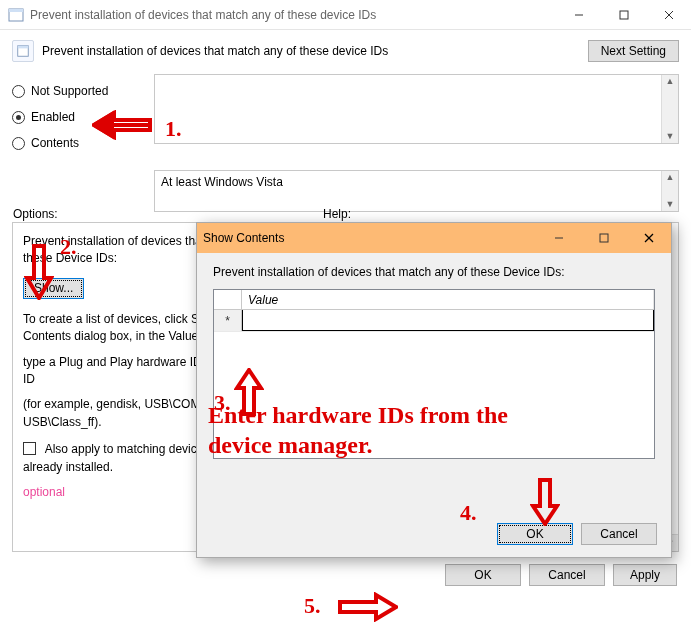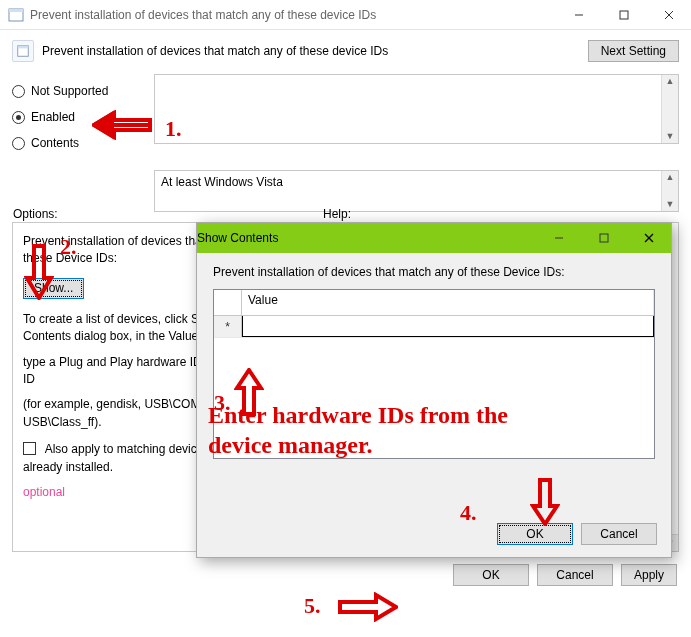--- a/index.html
+++ b/index.html
@@ -124,30 +124,30 @@
   }
 
   
   .modal{
     position:absolute;left:196px;top:222px;width:476px;height:336px;
     background:#f0f0f0;border:1px solid #aaa;
     box-shadow:4px 4px 14px rgba(0,0,0,.35);
     display:flex;flex-direction:column;
   }
   .modal-titlebar{
-    height:30px;background:#84cc16;display:flex;align-items:center;padding-left:0;
+    height:30px;background:#fdba74;display:flex;align-items:center;padding-left:6px;
   }
   .modal-titlebar .mtitle{flex:1;}
   .modal-content{padding:12px 16px 0 16px;flex:1;}
   .grid{
     border:1px solid #828790;background:#fff;margin-top:10px;
     height:170px;
   }
   .grid-head{
-    display:flex;height:26px;background:#fff;border-bottom:1px solid #c8c8c8;
+    display:flex;height:20px;background:#fff;border-bottom:1px solid #c8c8c8;font-style:italic;
   }
   .grid-head .rowhdr{width:28px;border-right:1px solid #c8c8c8;}
   .grid-head .colhdr{flex:1;padding:3px 6px;border-right:1px solid #e5e5e5;}
   .grid-row{display:flex;height:22px;border-bottom:1px solid #e9e9e9;}
   .grid-row .rowhdr{
     width:28px;border-right:1px solid #c8c8c8;background:#f0f0f0;
     display:flex;align-items:center;justify-content:center;color:#333;
   }
   .grid-row .cell{flex:1;border:1px solid #000;border-top:none;padding:2px 4px;}
   .modal-footer{display:flex;justify-content:flex-end;gap:8px;padding:8px 14px 12px 0;}
@@ -260,21 +260,21 @@
 
   <div class="panel panel-right">
     <div class="panel-label">Help:</div>
     <div class="help-scroll-bot">▼</div>
   </div>
 </div>
 
 <div class="footer-btns">
   <button class="btn" style="width:76px">OK</button>
   <button class="btn" style="width:76px">Cancel</button>
-  <button class="btn" style="width:56px">Apply</button>
+  <button class="btn" style="width:64px">Apply</button>
 </div>
 
 <div class="modal">
   <div class="modal-titlebar">
     <span class="mtitle">Show Contents</span>
     <div class="winbtns">
       <div class="winbtn">
           <svg viewBox="0 0 10 10">
             <line x1="1" y1="5" x2="9" y2="5" stroke="#333"></line>
           </svg>

